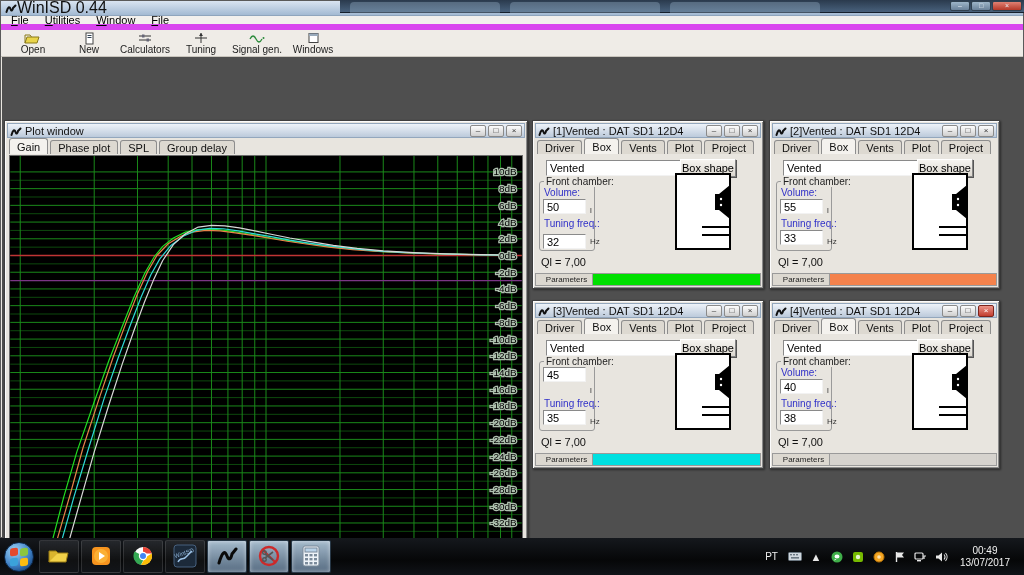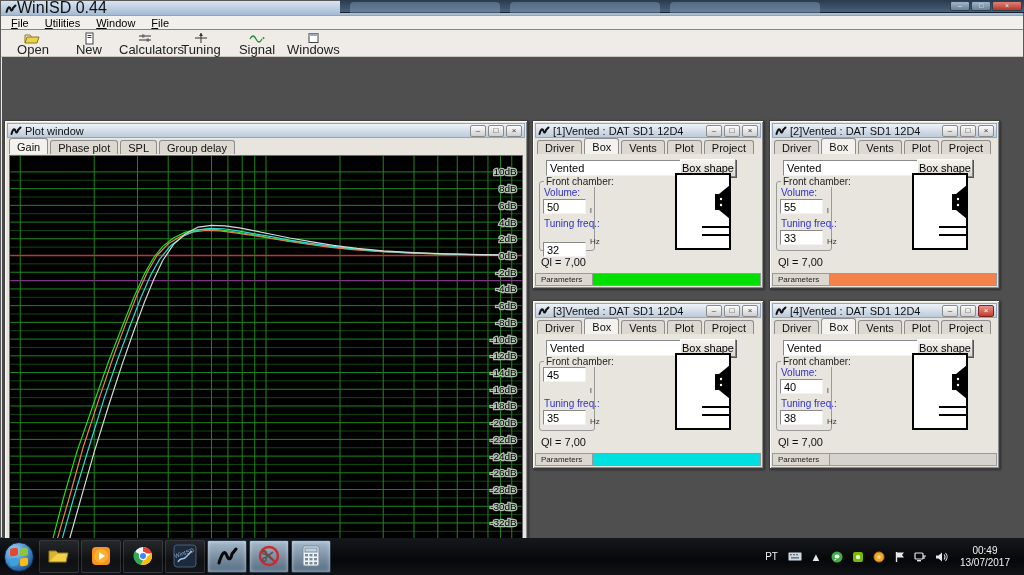--- a/index.html
+++ b/index.html
@@ -20,38 +20,38 @@
 
   
   #app { left:0; top:0; width:1024px; height:538px; background:#e9e6e0;
     border:1px solid #5a5a5a; z-index:10; }
   #app-titlebar { left:0; top:0; width:100%; height:15px;
     background:linear-gradient(#d9e4f1,#a3bad3); display:flex; align-items:center;
     padding:0 4px; border-bottom:1px solid #8fa5bd; }
   .winisd-icon { width:12px; height:11px; display:inline-block; flex:0 0 auto; }
   #app-title { font-size:16px; color:#111; }
   #menubar { left:0; top:15px; width:100%; height:14px; background:#f2f0ed;
-    border-bottom:1px solid #d946ef; display:flex; align-items:center; padding-left:2px; }
+    border-bottom:6px solid #d946ef; display:flex; align-items:center; padding-left:2px; }
   .menu-item { display:inline-block; padding:1px 8px; font-size:11px; }
   .menu-item::first-letter { text-decoration:underline; }
   #toolbar { left:0; top:29px; width:100%; height:27px; background:#efece7;
     border-bottom:1px solid #c9c5bd; display:flex; align-items:flex-start; padding:2px 2px 0 6px; }
   .tool-item { width:52px; text-align:center; margin-right:4px; }
   .tool-item .ticon { display:block; height:13px; margin-bottom:0; }
-  .tool-item .tlabel { font-size:13px; color:#222; display:block; line-height:10px; }
+  .tool-item .tlabel { font-size:10px; color:#222; display:block; line-height:10px; }
 
   
   #mdi { left:1px; top:56px; width:1022px; height:481px; background:#4f4f4f; overflow:hidden; }
 
   
   .cwin { position:absolute; background:#e8e5df; border:1px solid #3f3f3f;
     box-shadow:inset 1px 1px 0 #fbfbfb, inset -1px -1px 0 #8a8a8a, 1px 1px 2px rgba(0,0,0,.45); }
   .ctitle { position:absolute; left:2px; top:2px; right:2px; height:15px;
     background:linear-gradient(#eef3f9,#bccadb); border:1px solid #93a7bd;
-    display:flex; align-items:center; padding:0 2px; }
+    display:flex; align-items:flex-end; padding:0 2px; }
   .ctitle .ttext { margin-left:3px; flex:1; font-size:11px; color:#101010; white-space:nowrap;
     overflow:hidden; }
   .winbtn { width:16px; height:12px; margin-left:2px; flex:0 0 auto;
     background:linear-gradient(#fdfdfd,#cfcfcf); border:1px solid #8a8a8a; border-radius:2px;
     font-size:8px; line-height:10px; text-align:center; color:#333; }
   .winbtn.active-red { background:linear-gradient(#ec9488,#c23d2f); color:#fff; border-color:#7c241b; }
   .tabs { position:absolute; left:2px; right:2px; display:flex; align-items:flex-end;
     padding:1px 2px 0 2px; height:16px; }
   .tab { padding:1px 7px 1px 7px; font-size:11px; color:#111; background:#ddd9d1;
     border:1px solid #8d8d8d; border-bottom:none; border-radius:3px 3px 0 0; margin-right:2px;
@@ -84,21 +84,21 @@
   .blue-label { position:absolute; left:4px; font-size:10px; color:#3030c8; white-space:nowrap; }
   .val-input { position:absolute; left:3px; width:43px; height:15px; background:#fff;
     border:1px solid #8a8a8a; border-bottom-color:#f2f2f2; border-right-color:#f2f2f2;
     font-family:"Liberation Sans",sans-serif; font-size:11px; padding:0 3px; }
   .unit { position:absolute; left:50px; font-size:8px; color:#333; }
   .ql-text { position:absolute; left:8px; top:135px; font-size:11px; color:#111; }
   .box-diagram { position:absolute; left:142px; top:52px; width:56px; height:77px; }
   .bottom-strip { position:absolute; left:2px; right:2px; bottom:2px; height:13px;
     display:flex; align-items:stretch; background:#d6d3ce; }
   .params-tab { width:58px; border:1px solid #9a9a9a; background:#dcd8d0; font-size:8px;
-    line-height:11px; padding-left:5px; color:#222; overflow:hidden; white-space:nowrap; }
+    line-height:11px; padding-left:5px; color:#222; overflow:hidden; white-space:nowrap;text-align:center; }
   .curve-bar { flex:1; border:1px solid #9a9a9a; border-left:none; }
 
   
   #taskbar { left:0; top:538px; width:1024px; height:37px;
     background:linear-gradient(#15181d,#060708 60%,#101318); z-index:60;
     display:flex; align-items:center; color:#fff; }
   .tb-btn { width:40px; height:33px; margin:0 1px; border-radius:2px; display:flex;
     align-items:center; justify-content:center; position:relative; }
   .tb-btn.open { background:linear-gradient(rgba(190,215,235,.85),rgba(120,150,180,.7));
     border:1px solid rgba(30,45,60,.9); box-shadow:inset 0 0 4px rgba(255,255,255,.5); }
@@ -340,21 +340,21 @@
         <span class="tab">Project</span>
       </div>
       <input class="dname-input" value="Vented" style="">
       <span class="boxshape-btn">Box shape</span>
       <div class="groupbox">
         <span class="glabel">Front chamber:</span>
         <span class="blue-label" style="top:5px;">Volume:</span>
         <input class="val-input" style="top: 17px;" value="50">
         <span class="unit" style="top:24px;">l</span>
         <span class="blue-label" style="top:36px;">Tuning freq.:</span>
-        <input class="val-input" style="top: 60px;" value="32">
+        <input class="val-input" style="top: 52px;" value="32">
         <span class="unit" style="top:55px;">Hz</span>
       </div>
       <span class="ql-text">Ql = 7,00</span>
       <span class="box-diagram">
         <svg viewBox="0 0 56 77" width="56" height="77">
             <rect x="1" y="1" width="54" height="75" fill="#fff" stroke="#000" stroke-width="2"></rect>
             <path d="M55 12 L44 21 L40 21 L40 37 L44 37 L55 46 Z" fill="#000"></path>
             <circle cx="46" cy="26" r="1.2" fill="#fff"></circle>
             <circle cx="46" cy="32" r="1.2" fill="#fff"></circle>
             <line x1="27" y1="54" x2="55" y2="54" stroke="#000" stroke-width="2"></line>

